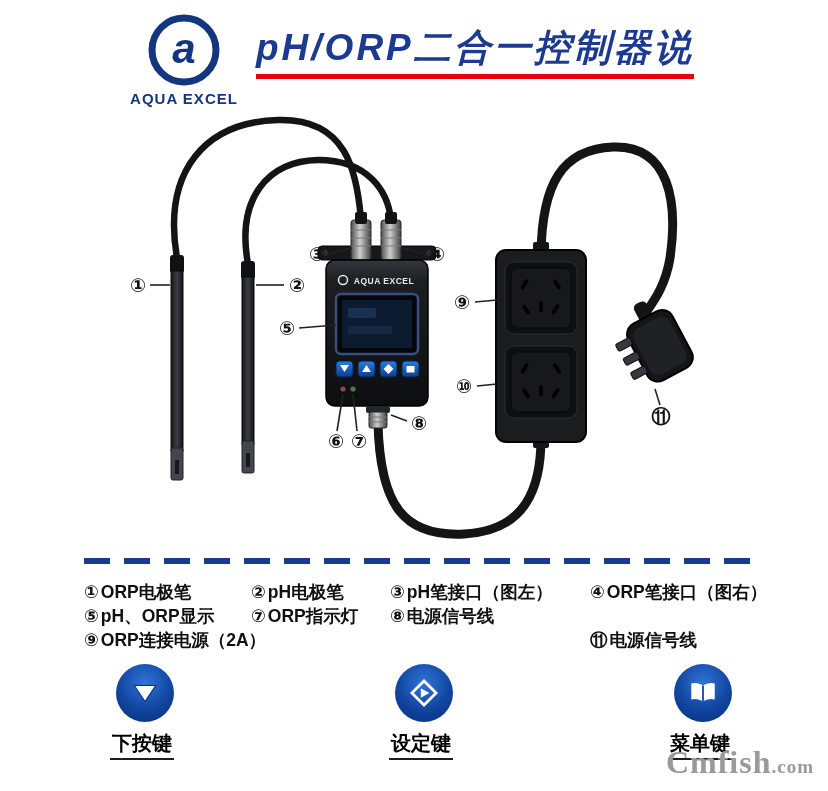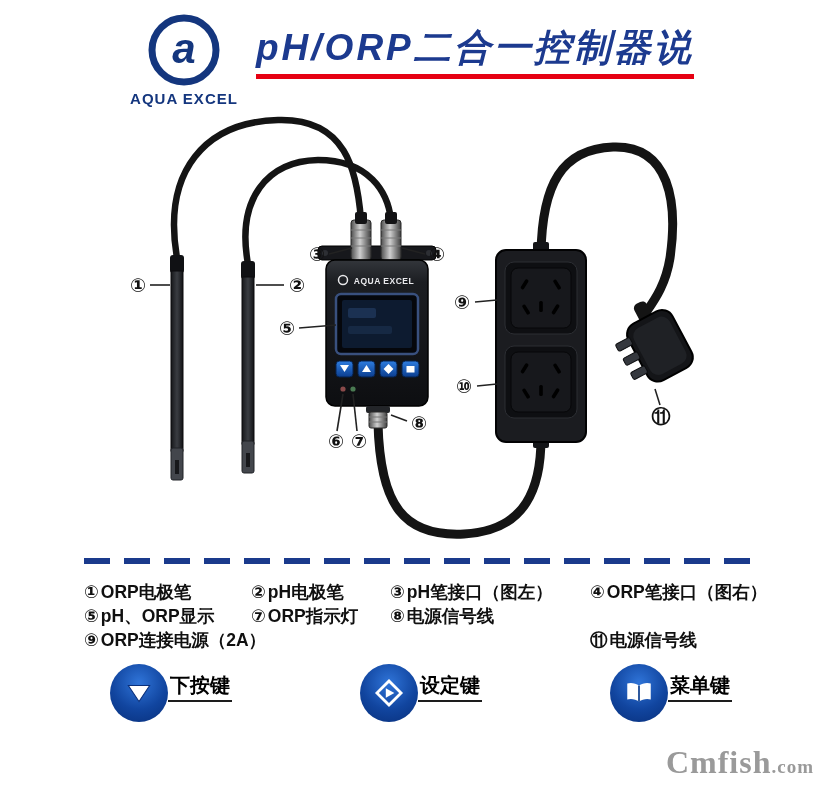--- a/index.html
+++ b/index.html
@@ -29,21 +29,21 @@
     display:grid; grid-template-columns:167px 139px 200px 1fr; row-gap:0;
     font-size:17.5px; font-weight:600; color:#101010; }
   .legend-item { white-space:nowrap; }
   .legend-item .ln { margin-right:2px; }
   .span2 { grid-column:1 / span 2; }
   .col3 { grid-column:3; }
   .col4 { grid-column:4; }
 
   
   .keys { margin-top:12px; display:flex; justify-content:space-between; padding:0 96px 0 110px; }
-  .key { display:flex; flex-direction:row; align-items:flex-start;font-family:Liberation Mono, monospace; }
+  .key { display:flex; flex-direction:column; align-items:flex-end;font-family:Liberation Mono, monospace; }
   .key-circle { width:58px; height:58px; border-radius:50%;
     background:radial-gradient(circle at 50% 32%, #2f74d8 0%, #11459f 55%, #082f7a 100%);
     display:flex; align-items:center; justify-content:center; }
   .key-label { margin-top:8px; font-size:20px; font-weight:700; color:#000;
     border-bottom:2px solid #1d1d1d; padding:0 2px 1px; white-space:nowrap; }
 
   
   .watermark { position:absolute; right:14px; bottom:10px; color:#9a9a9a;
     font-family:"Liberation Serif","DejaVu Serif",serif; font-weight:bold; letter-spacing:1px; }
   .watermark .wm-main { font-size:32px; }

